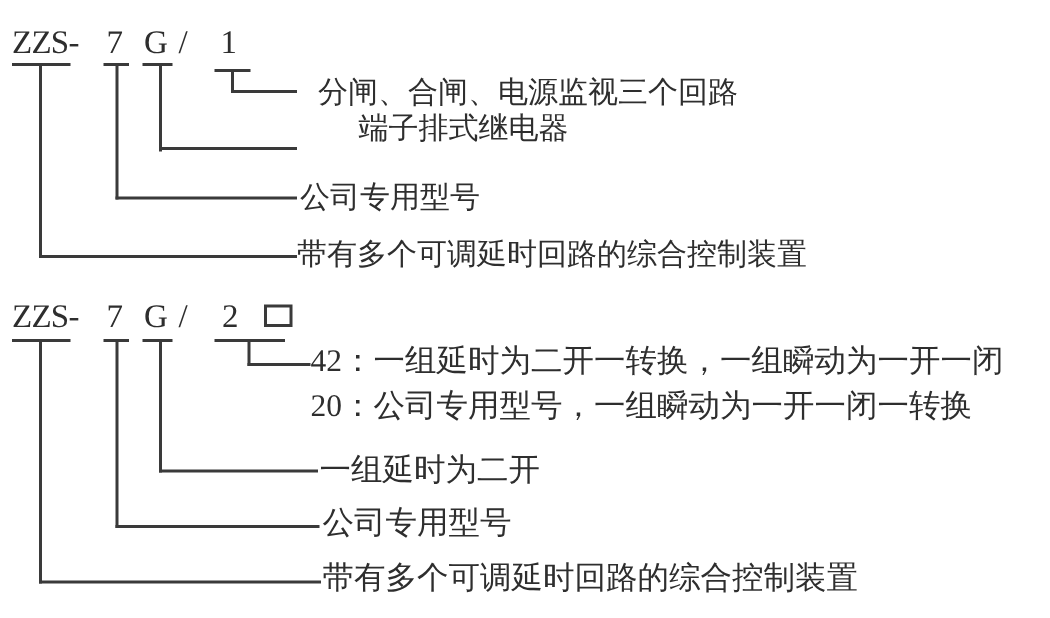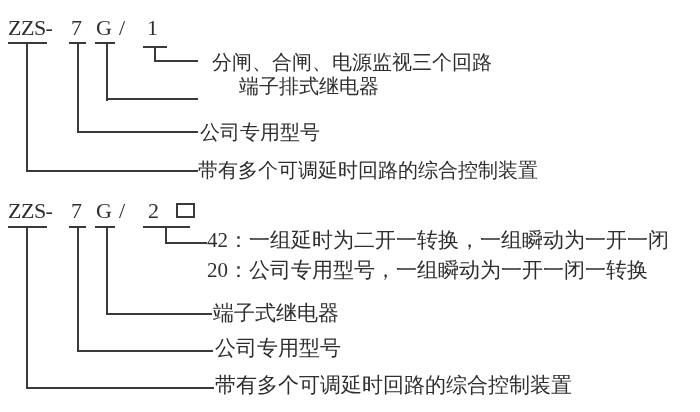--- a/index.html
+++ b/index.html
@@ -80,18 +80,18 @@
     <div class="hl" style="left:77px;top:350px;width:136px;"></div>
     <div class="hl" style="left:26px;top:387px;width:188px;"></div>
 
     <div class="cjk2" style="left:207px;top:229px;">
       <span>42：</span><span>一组延时为二开一转换，一组瞬动为一开一闭</span>
     </div>
     <div class="cjk2" style="left:207px;top:259px;">
       <span>20：</span><span>公司专用型号，一组瞬动为一开一闭一转换</span>
     </div>
 
-    <span class="cjk2" style="left:213px;top:302px;">端子式继电器</span>
+    <span class="cjk2" style="left:213px;top:302px;">一组延时为二开</span>
     <span class="cjk2" style="left:215px;top:337px;">公司专用型号</span>
     <span class="cjk2" style="left:215px;top:374px;">带有多个可调延时回路的综合控制装置</span>
   </div>
 
 </div>
 
 </body></html>

